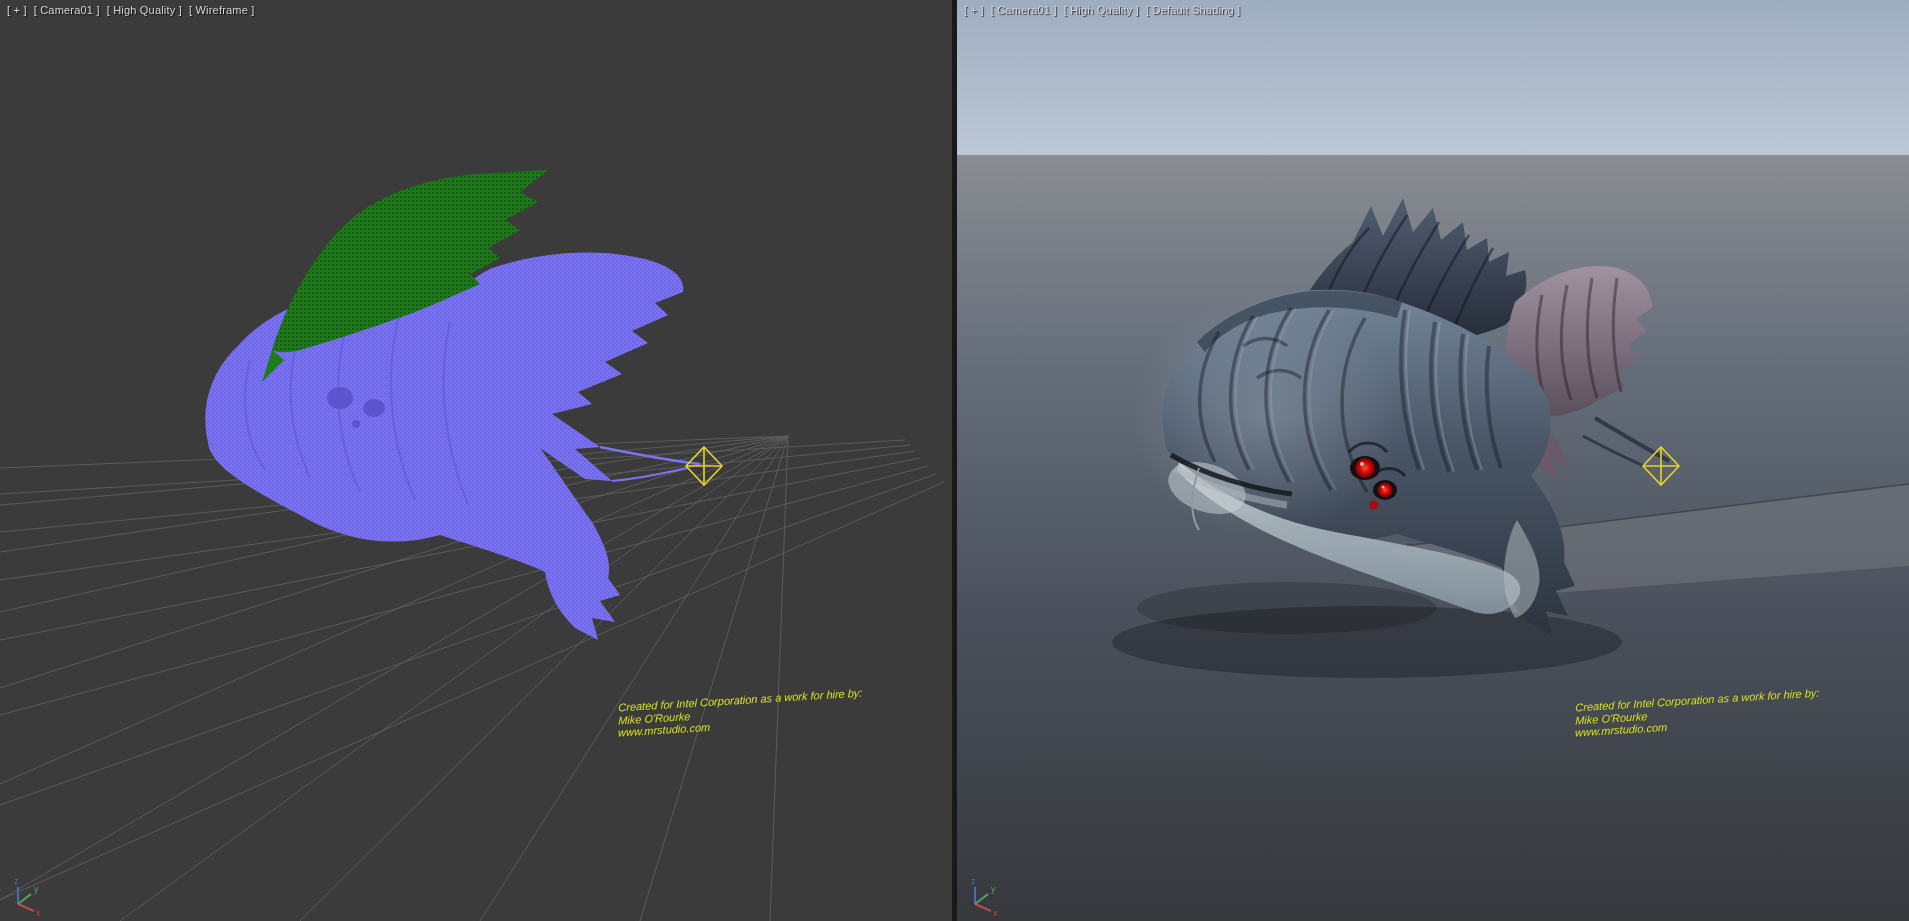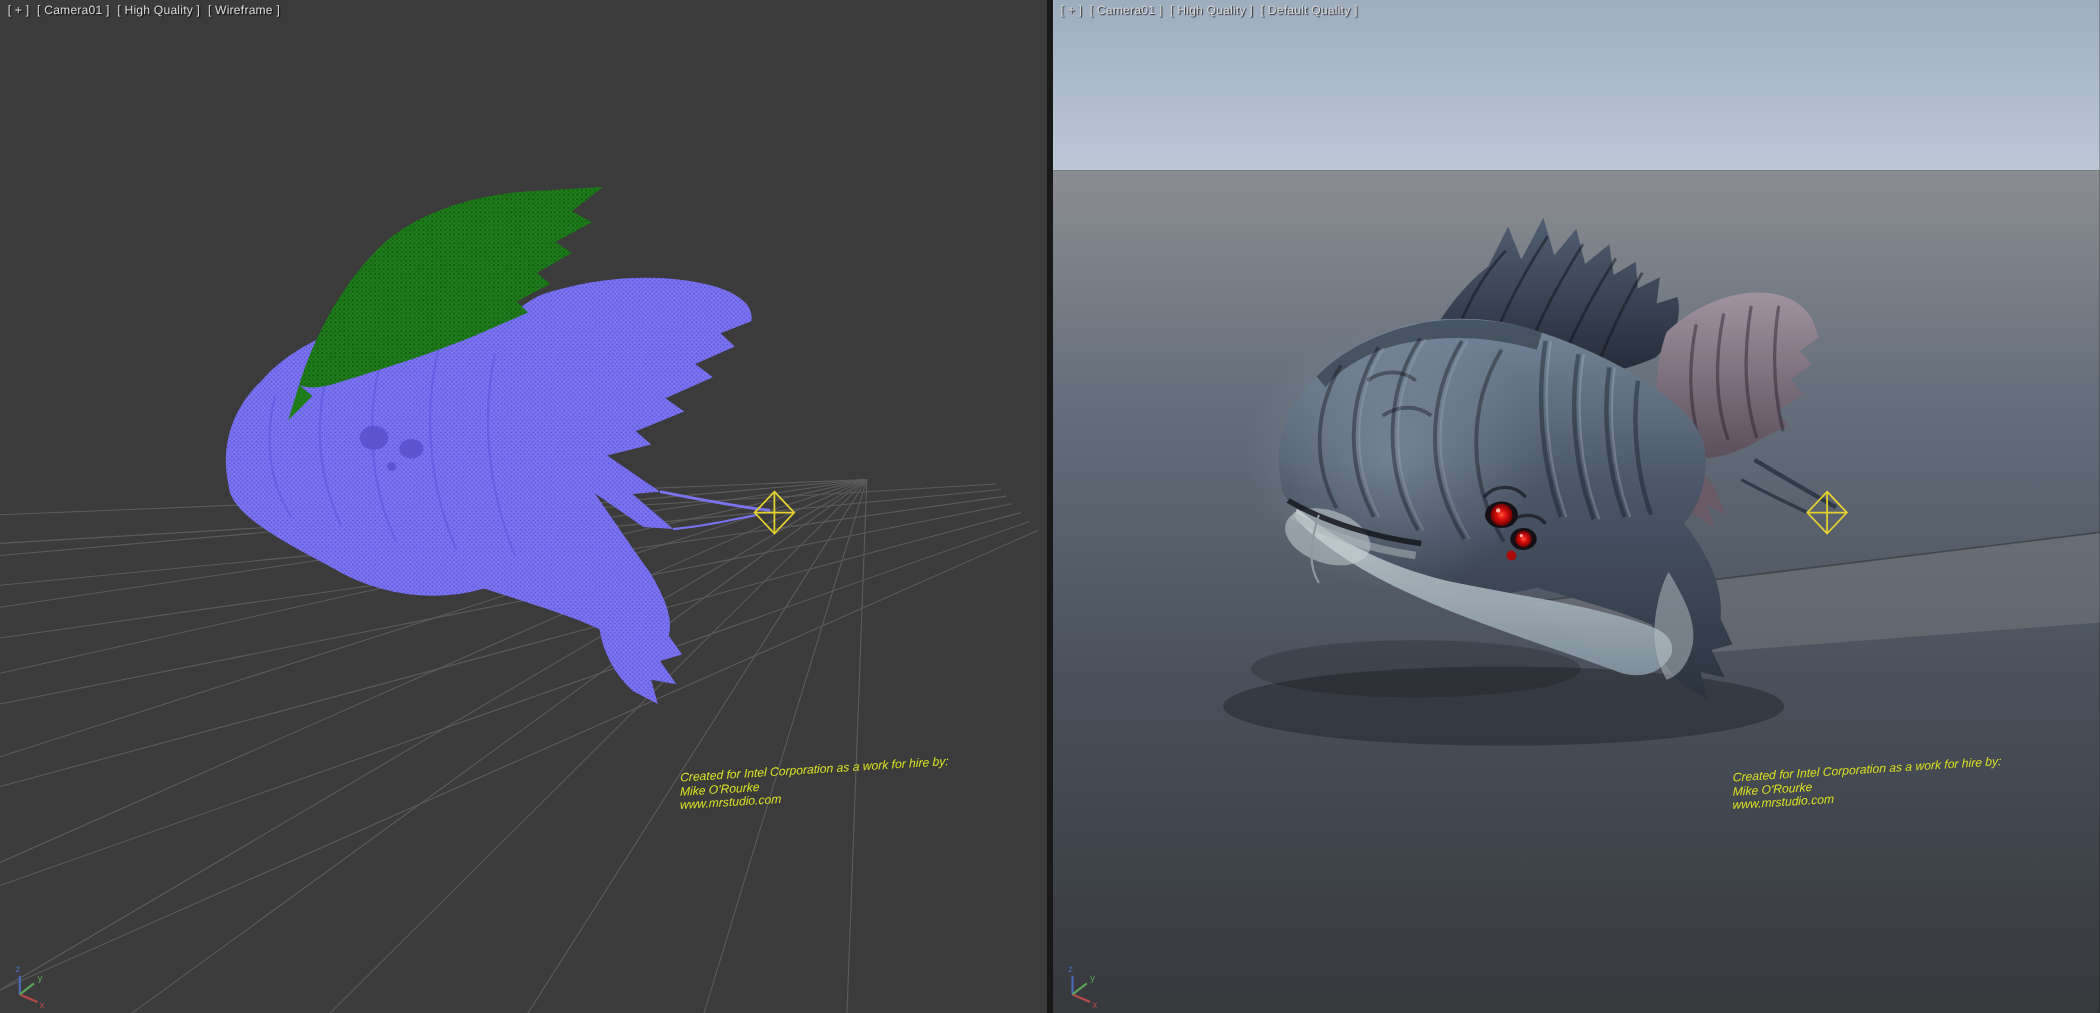--- a/index.html
+++ b/index.html
@@ -289,21 +289,21 @@
         <polygon points="704,447 722,466 704,485 686,466"></polygon>
         <line x1="686" y1="466" x2="722" y2="466"></line>
         <line x1="704" y1="447" x2="704" y2="485"></line>
       </g>
     </svg>
 
     <div class="vp-label">
       <span>[ + ]</span>
       <span>[ Camera01 ]</span>
       <span>[ High Quality ]</span>
-      <span>[ Default Quality ]</span>
+      <span>[ Default Shading ]</span>
     </div>
 
     <div class="watermark">
       <div>Created for Intel Corporation as a work for hire by:</div>
       <div>Mike O'Rourke</div>
       <div>www.mrstudio.com</div>
     </div>
 
     <svg class="axis-tripod" width="42" height="44">
       <line x1="13" y1="31" x2="13" y2="14" stroke="#4a6ab8" stroke-width="2"></line>

